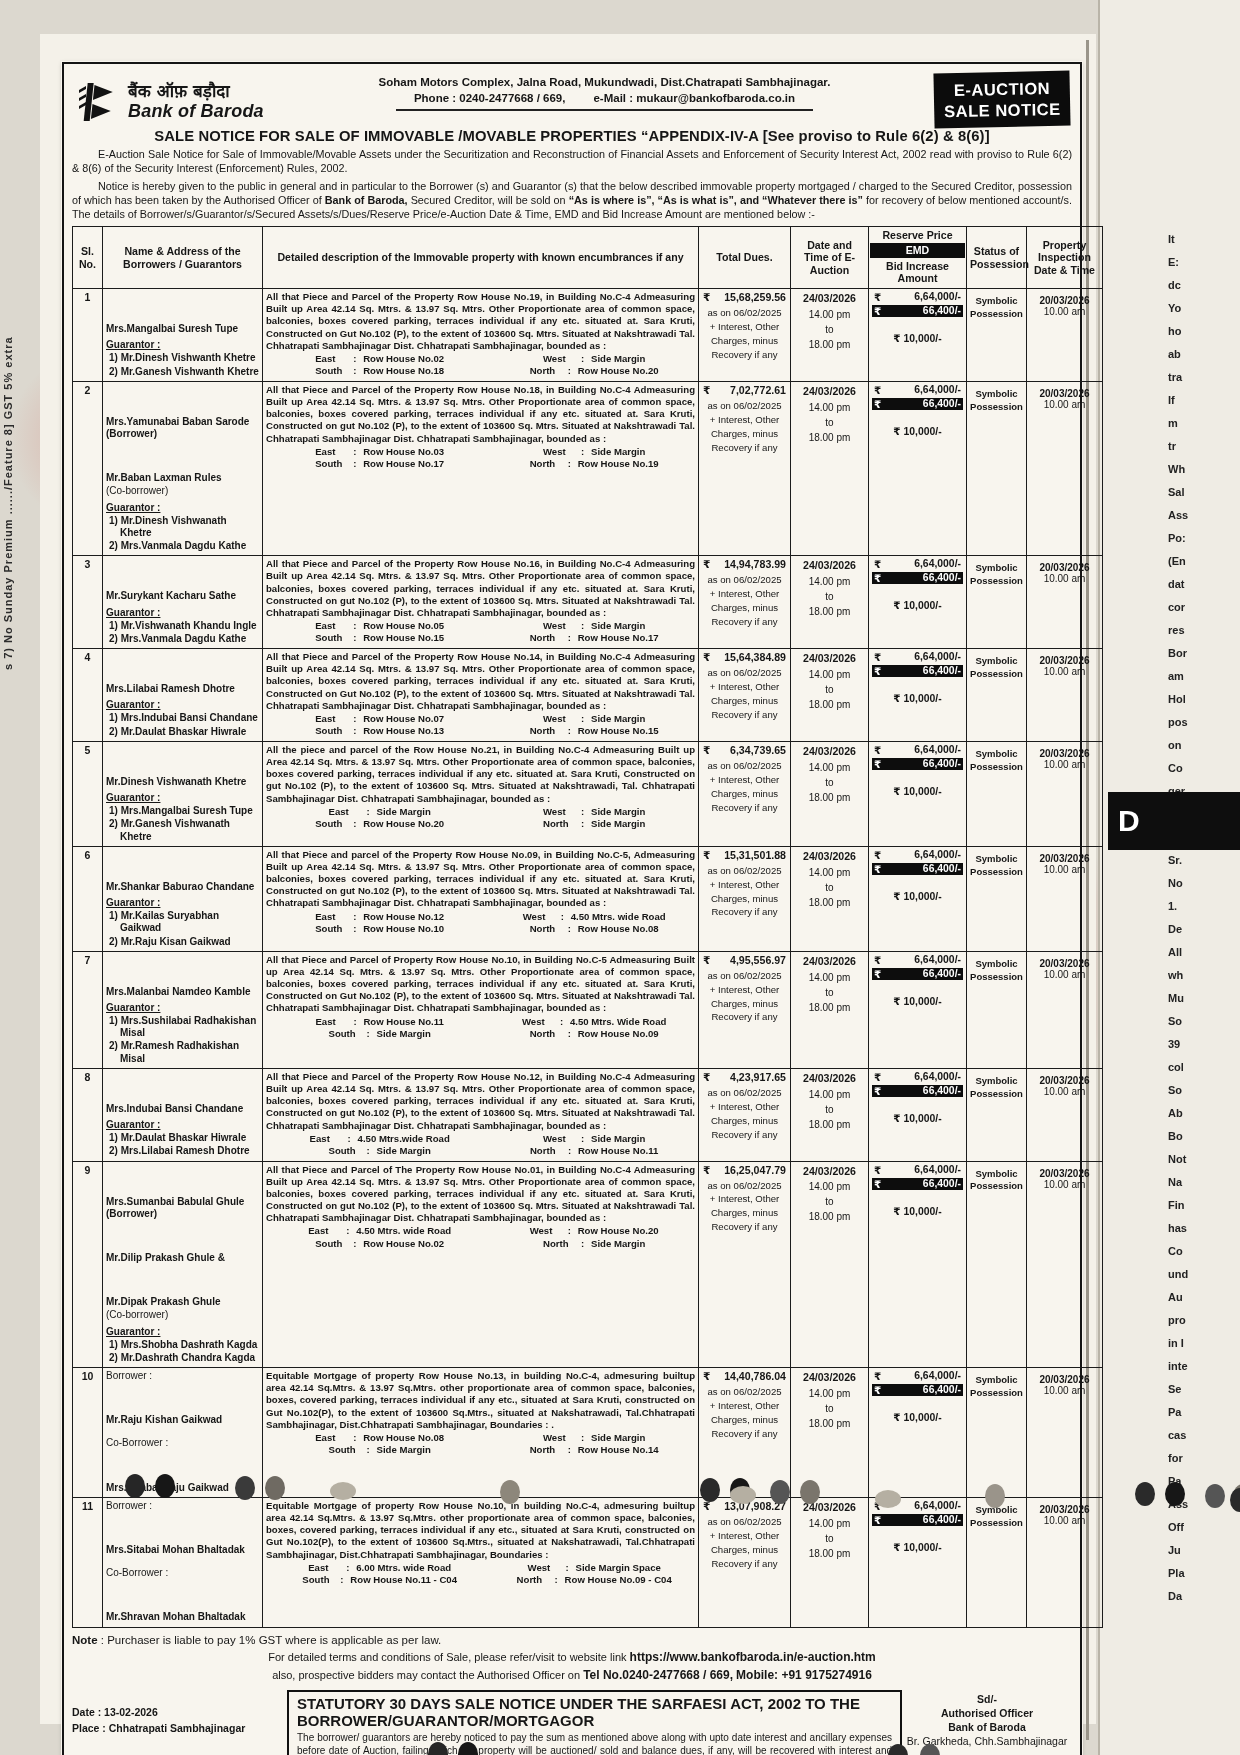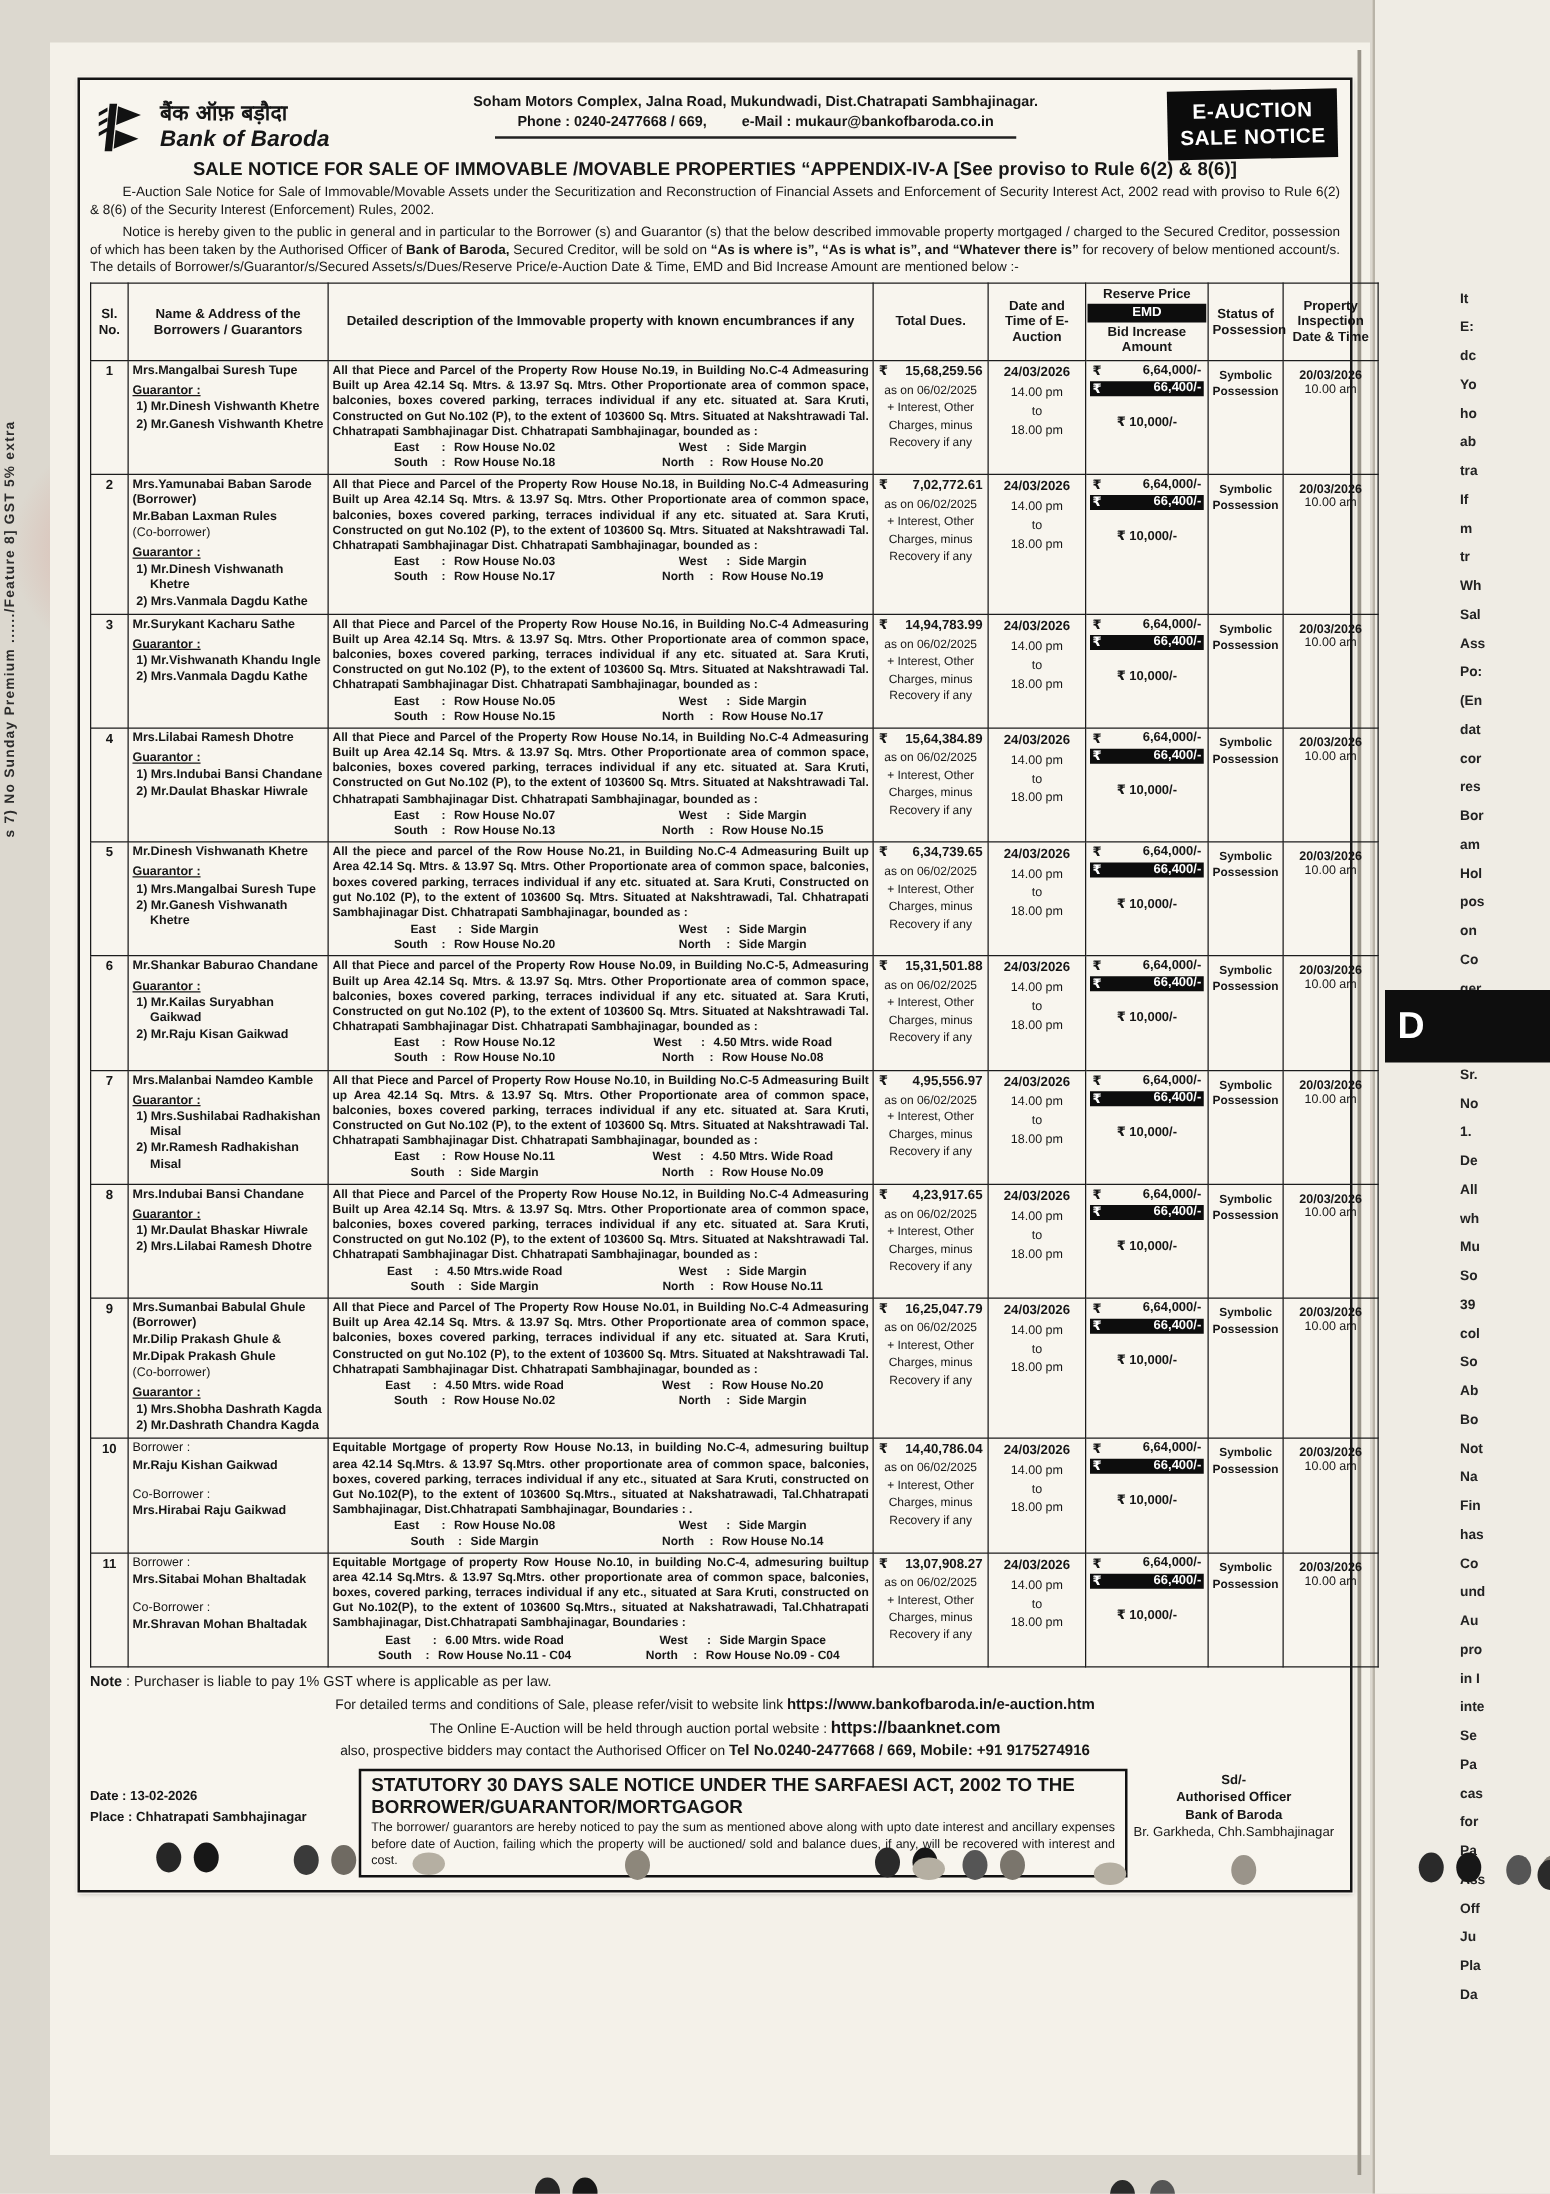--- a/index.html
+++ b/index.html
@@ -49,21 +49,21 @@
   col.c-stat{width:60px;} col.c-insp{width:76px;}
 
   .th-res{padding:0 !important;}
   .th-res .rp{font-size:10.6px;padding:2px 1px 1px;}
   .th-res .emdbar{background:#0d0d0d;color:#fff;font-size:10.6px;padding:1px 0;margin:0 1px;}
   .th-res .bi{font-size:10.6px;padding:2px 1px 3px;}
 
   td.sl{font-weight:bold;font-size:10.5px;text-align:center;}
   td.borr{font-size:10px;line-height:1.22;}
   .bl{margin-bottom:1px;}
-  .bl.nm{font-weight:bold;}
+  .bl.nm{font-weight:bold;margin-top:32px;}
   .bl.g{font-weight:bold;text-decoration:underline;margin-top:4px;}
   .bl.num{font-weight:bold;padding-left:14px;text-indent:-11px;}
   .bl.lab{font-weight:normal;}
   .bl.sp{height:9px;}
 
   td.desc{font-size:9.6px;line-height:1.27;}
   .desc-text{font-weight:bold;text-align:justify;}
   .bounds{display:grid;grid-template-columns:53% 47%;margin-top:1px;font-weight:bold;}
   .bounds .bline{display:flex;gap:4px;justify-content:center;}
   .bounds .bk{width:34px;flex:0 0 34px;}
@@ -1057,21 +1057,20 @@
       <div class="d">20/03/2026</div>
       <div>10.00 am</div>
     </td>
   </tr>
 </tbody>
     </table>
 
     <div class="noteline"><span class="b">Note</span><span> : Purchaser is liable to pay 1% GST where is applicable as per law.</span></div>
 
     <div class="fline"><span>For detailed terms and conditions of Sale, please refer/visit to website link  </span><span class="lnk">https://www.bankofbaroda.in/e-auction.htm</span></div>
-    <div class="fline fline3"><span>The Online E-Auction will be held through auction portal website :  </span><span class="lnk">https://baanknet.com</span></div>
     <div class="fline"><span>also, prospective bidders may contact the Authorised Officer on </span><span class="lnk">Tel No.0240-2477668 / 669,</span><span>  </span><span class="lnk">Mobile: +91 9175274916</span></div>
 
     <div class="bottomrow">
       <div class="dateplace">
         <div>Date   : 13-02-2026</div>
         <div>Place : Chhatrapati Sambhajinagar</div>
       </div>
       <div class="statbox">
         <div class="t">STATUTORY 30 DAYS SALE NOTICE UNDER THE SARFAESI ACT, 2002 TO THE BORROWER/GUARANTOR/MORTGAGOR</div>
         <div class="bdy">The borrower/ guarantors are hereby noticed to pay the sum as mentioned above along with upto date interest and ancillary expenses before date of Auction, failing which the property will be auctioned/ sold and balance dues, if any, will be recovered with interest and cost.</div>

